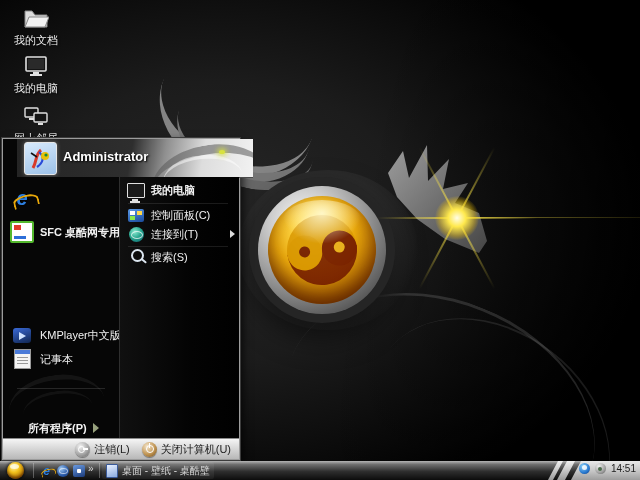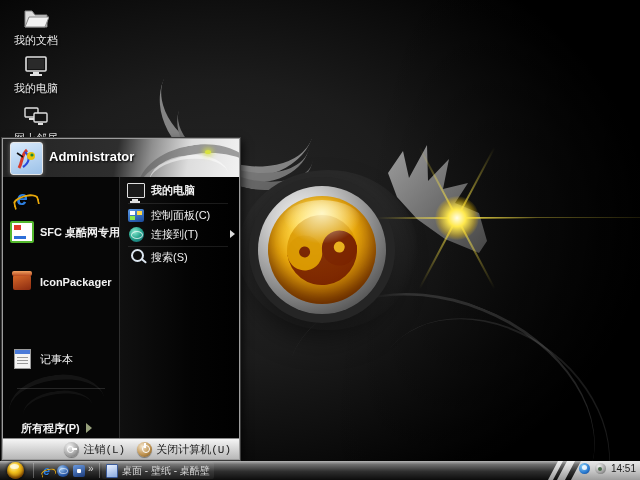--- a/index.html
+++ b/index.html
@@ -50,21 +50,21 @@
 
   
   .desk-icon{position:absolute;left:4px;width:64px;text-align:center;cursor:default;}
   .desk-icon .glyph{height:26px;display:flex;align-items:flex-end;justify-content:center;}
   .desk-icon .lbl{margin-top:3px;font-size:11px;color:#ededed;text-shadow:1px 1px 2px #000;white-space:nowrap;}
 
   
   #start-menu{left:2px;top:138px;width:236px;height:320px;
      border:1px solid #9c9c9c;box-shadow:0 0 0 1px #3c3c3c, 3px 3px 8px rgba(0,0,0,.7);
      background:#060606;z-index:5;}
-  #sm-header{position:absolute;left:0;top:0;width:100%;height:38px;overflow:hidden;
+  #sm-header{position:absolute;left:14px;top:0;width:100%;height:38px;overflow:hidden;
      background:linear-gradient(100deg, #242424 0%, #2e2e2e 48%, #8f8f8f 62%, #dddddd 78%, #f2f2f2 100%);
      border-bottom:1px solid #4a4a4a;}
   #sm-header .hswoosh{position:absolute;right:-18px;top:6px;width:120px;height:70px;border-radius:50%;
      border-top:9px solid rgba(90,90,90,.55);transform:rotate(-9deg);}
   #sm-header .hswoosh2{position:absolute;right:10px;top:16px;width:80px;height:44px;border-radius:50%;
      border-top:4px solid rgba(255,255,255,.5);transform:rotate(-6deg);}
   #sm-header .heye{position:absolute;right:28px;top:11px;width:6px;height:4px;border-radius:50%;
      background:#d8e23e;box-shadow:0 0 5px 2px rgba(216,226,62,.8);}
   .avatar{position:absolute;left:7px;top:3px;width:31px;height:31px;border-radius:3px;
      border:1px solid #e6e6e6;box-shadow:0 0 4px rgba(255,255,255,.35);
@@ -88,21 +88,21 @@
   .lswoosh{position:absolute;left:6px;top:198px;width:96px;height:56px;border-radius:50%;
      border-top:5px solid rgba(255,255,255,.06);transform:rotate(-8deg);}
   .lswoosh2{position:absolute;left:20px;top:214px;width:70px;height:36px;border-radius:50%;
      border-top:3px solid rgba(255,255,255,.05);transform:rotate(-8deg);}
   .arrow-r{width:0;height:0;border-left:6px solid #97a07c;border-top:5px solid transparent;border-bottom:5px solid transparent;}
   .subarrow{position:absolute;right:4px;top:6px;width:0;height:0;
      border-left:5px solid #dcdcdc;border-top:4px solid transparent;border-bottom:4px solid transparent;}
   #sm-footer{position:absolute;left:0;bottom:0;width:100%;height:21px;
      background:linear-gradient(180deg,#f5f5f5 0%, #d9d9d9 45%, #b8b8b8 100%);
      border-top:1px solid #8a8a8a;display:flex;align-items:center;justify-content:flex-end;gap:12px;padding-right:8px;box-sizing:border-box;}
-  .fbtn{display:flex;align-items:flex-end;gap:4px;font-size:11px;color:#1c1c1c;cursor:pointer;font-family:Liberation Mono, monospace;}
+  .fbtn{display:flex;align-items:flex-end;gap:4px;font-size:11px;color:#1c1c1c;cursor:pointer;}
   .orb14{width:15px;height:15px;border-radius:50%;position:relative;
      background:radial-gradient(circle at 35% 30%, #f2f2f2 0%, #a8a8a8 55%, #5c5c5c 100%);
      box-shadow:0 1px 1px rgba(0,0,0,.4);}
   .orb14.warm{background:radial-gradient(circle at 35% 30%, #f5e6cc 0%, #c09452 55%, #6e4a18 100%);}
   .pwr{position:absolute;left:4.5px;top:3.5px;width:6px;height:6px;border:1.5px solid #fff;border-radius:50%;}
   .pwr::after{content:"";position:absolute;left:1.6px;top:-3px;width:1.6px;height:5px;background:#fff;}
   .keyg{position:absolute;left:3px;top:4px;width:5px;height:5px;border:1.5px solid #fff;border-radius:50%;}
   .keyg::after{content:"";position:absolute;left:4px;top:1.5px;width:5px;height:1.5px;background:#fff;}
 
   
@@ -261,39 +261,39 @@
         <span class="ic24">
             <span class="g-ie">e</span>
           </span>
       </div>
       <div class="lrow sm-item" style="top:42px;">
         <span class="ic24">
             <span class="g-sfc"></span>
           </span>
         <span class="txt b">SFC 桌酷网专用版</span>
       </div>
-      <div class="lrow sm-item" style="top:92px;">
+      <div class="lrow sm-item" style="top:145px;">
         <span class="ic24">
-            <span class="g-pkg"></span>
-          </span>
-        <span class="txt b">IconPackager</span>
+            <span class="g-km"></span>
+          </span>
+        <span class="txt">KMPlayer中文版</span>
       </div>
       <div class="lrow sm-item" style="top:169px;">
         <span class="ic24">
             <span class="g-note"></span>
           </span>
         <span class="txt">记事本</span>
       </div>
 
       <div class="lsep" style="top:211px;"></div>
       <div class="lswoosh"></div>
       <div class="lswoosh2"></div>
 
       <div class="lrow sm-item" style="top:238px;">
-        <span class="txt b" style="margin-left:11px;">所有程序(P)</span>
+        <span class="txt b" style="margin-left:18px;">所有程序(P)</span>
         <span class="arrow-r"></span>
       </div>
     </div>
 
     <div id="sm-right">
       <div class="rrow sm-item" style="top:3px;">
         <span class="ic18">
             <span class="g-mon"></span>
           </span>
         <span class="txt b">我的电脑</span>

